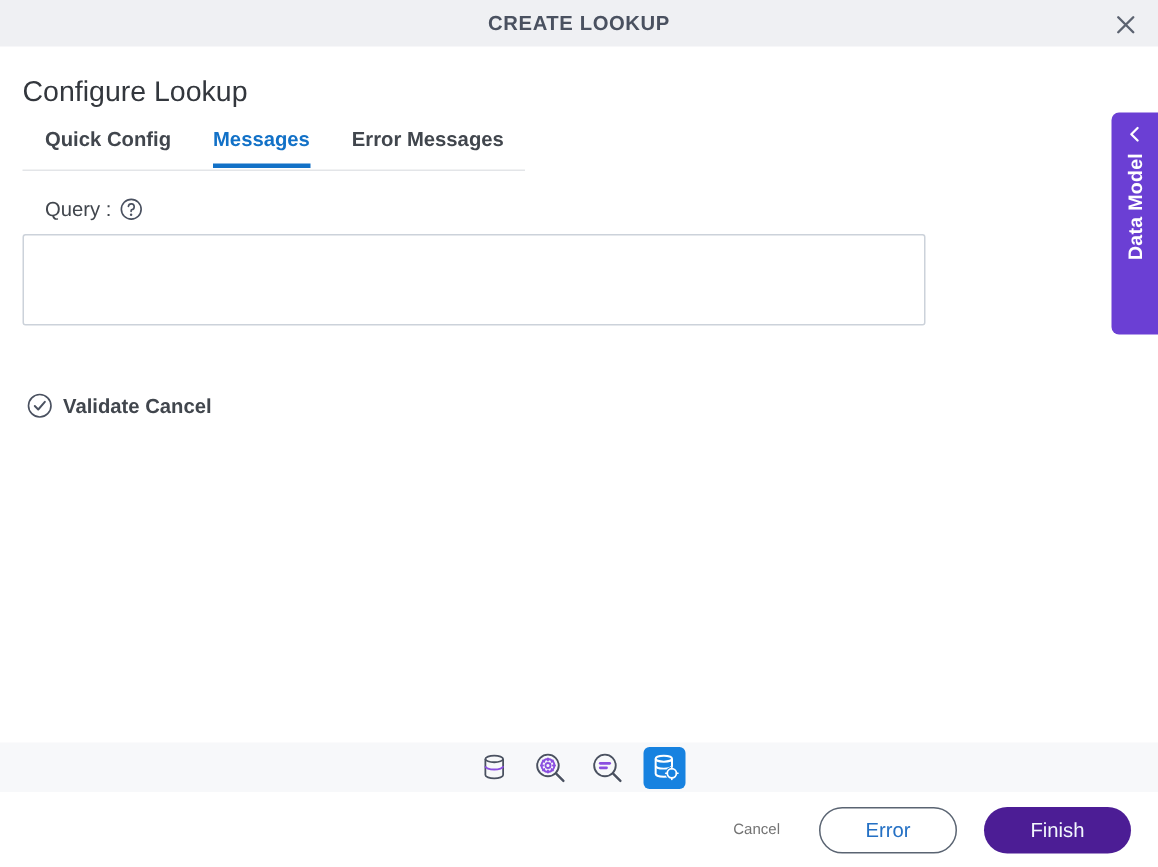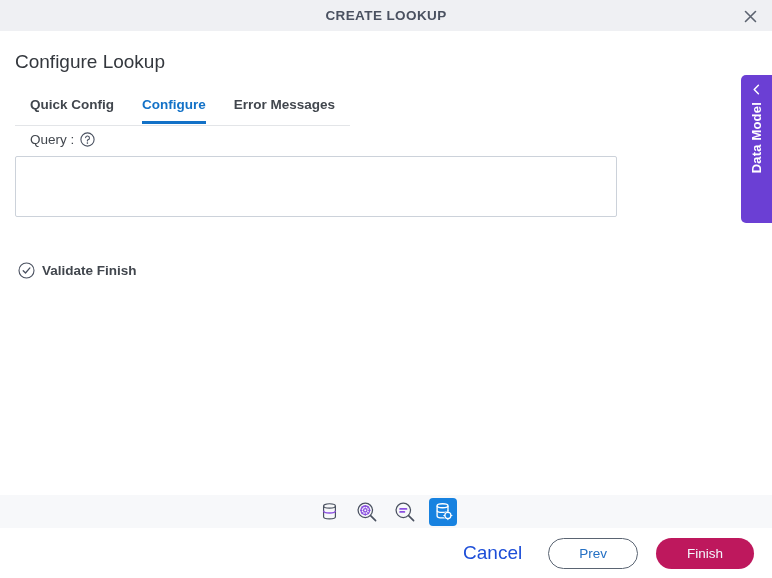--- a/index.html
+++ b/index.html
@@ -40,21 +40,21 @@
   
   .page-title {
     position: absolute; left: 15px; top: 51px;
     font-size: 19px;
     color: #33373d;
     font-weight: 400;
   }
 
   
   .tabs {
-    position: absolute; left: 15px; top: 94px;
+    position: absolute; left: 15px; top: 82px;
     width: 335px; height: 32px;
     display: flex;
     align-items: flex-start;
     border-bottom: 1px solid #e3e5e8;
   }
   .tab {
     font-size: 13.5px;
     font-weight: 700;
     color: #41464d;
     padding: 3px 0 9px 0;
@@ -168,22 +168,22 @@
   .footer {
     position: absolute; left: 0; top: 528px;
     width: 772px; height: 50px;
     background: #ffffff;
     display: flex;
     align-items: center;
     justify-content: flex-end;
     padding-right: 18px;
   }
   .btn-text {
-    font-size: 19px;
-    color: #1d4ed8;
+    font-size: 10px;
+    color: #737373;
     background: none;
     border: none;
     cursor: pointer;
     padding: 6px 10px;
     margin-right: 16px;
     font-family: "Liberation Sans", sans-serif;
   }
   .btn-outline {
     font-size: 13.5px;
     color: #2470c4;
@@ -191,21 +191,21 @@
     border: 1px solid #5a6472;
     border-radius: 18px;
     padding: 7px 30px;
     cursor: pointer;
     margin-right: 18px;
     font-family: "Liberation Sans", sans-serif;
   }
   .btn-primary {
     font-size: 13.5px;
     color: #f2f7fd;
-    background: #be185d;
+    background: #4c1d95;
     border: none;
     border-radius: 18px;
     padding: 8px 31px;
     cursor: pointer;
     font-family: "Liberation Sans", sans-serif;
   }
 </style>
 </head>
 <body>
 
@@ -217,21 +217,21 @@
       <svg width="17" height="17" viewBox="0 0 17 17" aria-hidden="true">
         <path d="M3.5 3.5 L13.5 13.5 M13.5 3.5 L3.5 13.5" stroke="#5c6370" stroke-width="1.6" stroke-linecap="round" fill="none"></path>
       </svg>
     </div>
   </div>
 
   <div class="page-title">Configure Lookup</div>
 
   <div class="tabs">
     <div class="tab">Quick Config</div>
-    <div class="tab active">Configure</div>
+    <div class="tab active">Messages</div>
     <div class="tab">Error Messages</div>
   </div>
 
   <div class="field-label-row">
     <span class="field-label">Query :</span>
     <span class="help-icon">
       <svg width="15" height="15" viewBox="0 0 15 15" aria-hidden="true">
         <circle cx="7.5" cy="7.5" r="6.6" fill="none" stroke="#4a5160" stroke-width="1.1"></circle>
         <path d="M5.6 5.6a1.95 1.95 0 1 1 2.1 2.25c-.25.17-.3.4-.3.75v.35" fill="none" stroke="#4a5160" stroke-width="1.1" stroke-linecap="round"></path>
         <circle cx="7.4" cy="11.1" r=".82" fill="#4a5160"></circle>
@@ -241,21 +241,21 @@
 
   <textarea class="query-box" placeholder="" style=""></textarea>
 
   <div class="validate-row">
     <span class="validate-icon">
       <svg width="17" height="17" viewBox="0 0 17 17" aria-hidden="true">
         <circle cx="8.5" cy="8.5" r="7.5" fill="none" stroke="#4a5160" stroke-width="1.1"></circle>
         <path d="M5.2 8.7 L7.5 11 L11.9 5.9" fill="none" stroke="#4a5160" stroke-width="1.3" stroke-linecap="round" stroke-linejoin="round"></path>
       </svg>
     </span>
-    <span class="validate-label">Validate Finish</span>
+    <span class="validate-label">Validate Cancel</span>
   </div>
 
   <div class="side-tab">
     <span class="side-tab-chevron">
       <svg width="13" height="13" viewBox="0 0 13 13" aria-hidden="true">
         <path d="M8.4 2.3 L4.2 6.5 L8.4 10.7" fill="none" stroke="#ffffff" stroke-width="1.5" stroke-linecap="round" stroke-linejoin="round"></path>
       </svg>
     </span>
     <span class="side-tab-label">Data Model</span>
   </div>
@@ -311,17 +311,17 @@
             <path d="M15.6 18.4 V19.5"></path>
           <path d="M11.3 15.2 H12.4"></path>
             <path d="M18.8 15.2 H19.9"></path>
         </g>
       </svg>
     </div>
   </div>
 
   <div class="footer">
     <button class="btn-text">Cancel</button>
-    <button class="btn-outline">Prev</button>
+    <button class="btn-outline">Error</button>
     <button class="btn-primary">Finish</button>
   </div>
 
 </div>
 
 </body></html>

